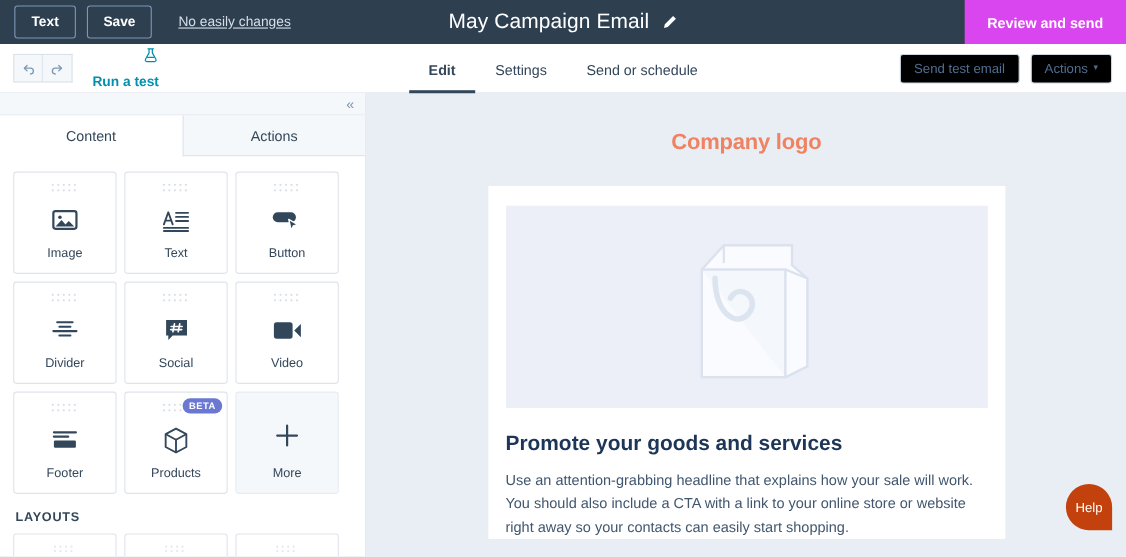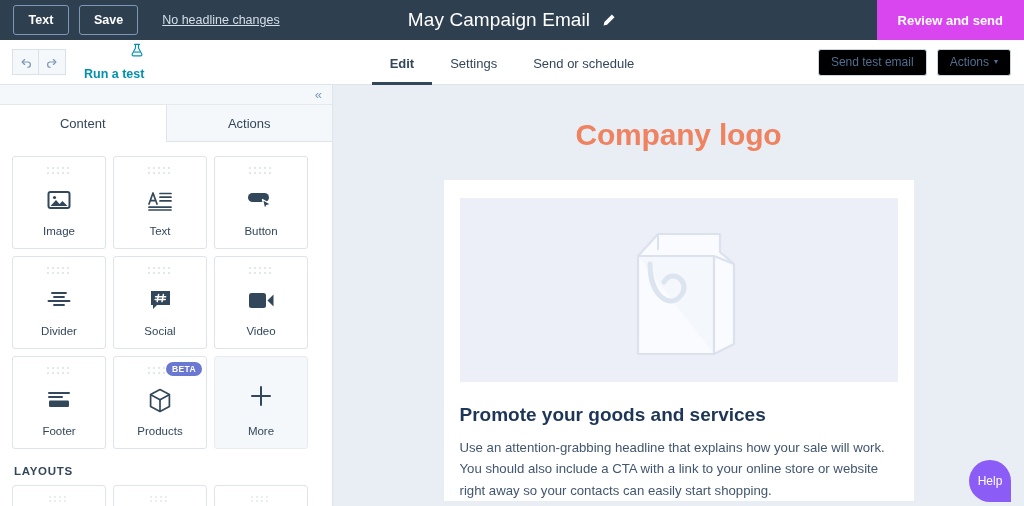--- a/index.html
+++ b/index.html
@@ -139,56 +139,56 @@
     display: flex; justify-content: center; padding-top: 9px;
   }
 
   
   .canvas {
     flex: 1; background: #e9eef4; overflow: hidden;
     display: flex; flex-direction: column; align-items: center;
     position: relative;
   }
   .logo-text {
-    color: #ef8260; font-size: 30px; font-weight: 700;
+    color: #ef8260; font-size: 20px; font-weight: 700;
     margin-top: 33px; letter-spacing: -.2px;
   }
   .email-card {
     width: 470px; background: #ffffff; margin-top: 28px;
     padding: 18px 16px 0 16px;
   }
   .img-block {
     height: 184px; background: #eceff7;
     display: flex; align-items: center; justify-content: center;
   }
   .email-h2 {
     font-size: 19px; font-weight: 700; color: #1d3557;
     margin: 22px 0 11px 0;
   }
   .email-p {
     font-size: 13.2px; color: #41566f; line-height: 1.62;
   }
   .help-btn {
-    position: absolute; right: 13px; bottom: 4px;
-    width: 42px; height: 42px; background: #8b5cf6;
+    position: absolute; right: 13px; bottom: 24px;
+    width: 42px; height: 42px; background: #c2410c;
     border-radius: 21px 21px 0 21px;
     display: flex; align-items: center; justify-content: center;
     color: #fff; font-size: 12px; cursor: pointer;
   }
 </style>
 </head>
 <body>
 
 <div class="app">
 
   <div class="topbar">
     <div class="tb-left">
       <button class="tb-btn">Text</button>
       <button class="tb-btn">Save</button>
-      <span class="tb-link">No headline changes</span>
+      <span class="tb-link">No easily changes</span>
     </div>
     <div class="tb-center">
       <span class="tb-title">May Campaign Email</span>
       <span class="pencil-icon">
         <svg width="15" height="15" viewBox="0 0 16 16" fill="none">
           <path d="M11.6 1.6l2.8 2.8-8 8-3.6.8.8-3.6 8-8z" fill="#ffffff"></path>
         </svg>
       </span>
     </div>
     <div class="tb-right">

